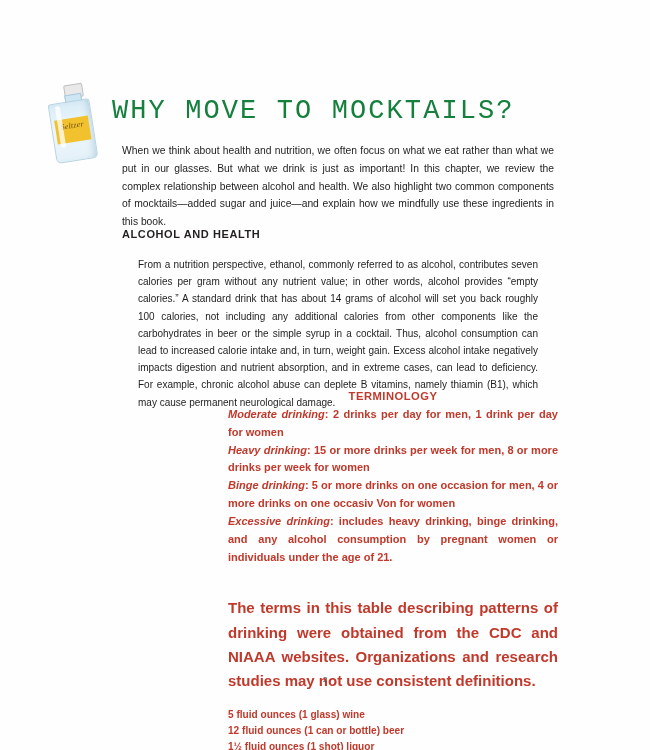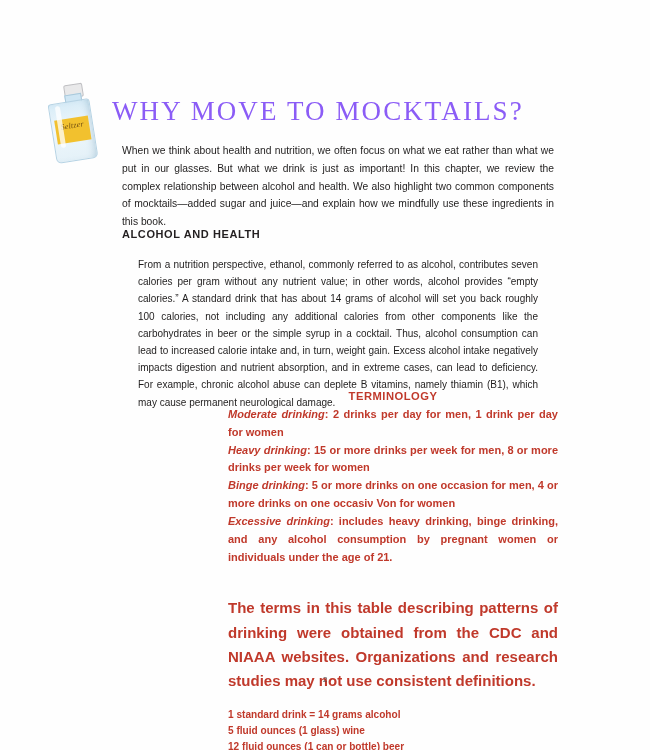--- a/index.html
+++ b/index.html
@@ -92,25 +92,25 @@
     background: rgba(255,255,255,.75);
     border-radius: 3px;
     transform: rotate(-9deg);
   }
 
   
   .title {
     position: absolute;
     left: 112px;
     top: 78px;
-    font-family: Liberation Serif, serif;
+    font-family: Liberation Mono, monospace;
     font-size: 27px;
     letter-spacing: 2.1px;
     font-weight: 400;
-    color: #8b5cf6;
+    color: #15803d;
     white-space: nowrap;
   }
 
   
   .intro {
     position: absolute;
     left: 122px;
     top: 132px;
     width: 432px;
     font-size: 10.3px;
@@ -222,21 +222,20 @@
     <div class="defs">
       <span class="term">Moderate drinking</span><span>: 2 drinks per day for men, 1 drink per day for women</span><br>
       <span class="term">Heavy drinking</span><span>: 15 or more drinks per week for men, 8 or more drinks per week for women</span><br>
       <span class="term">Binge drinking</span><span>: 5 or more drinks on one occasion for men, 4 or more drinks on one occasiν Von for women</span><br>
       <span class="term">Excessive drinking</span><span>: includes heavy drinking, binge drinking, and any alcohol consumption by pregnant women or individuals under the age of 21.</span>
     </div>
 
     <div class="note">The terms in this table describing patterns of drinking were obtained from the CDC and NIAAA websites. Organizations and research studies may not use consistent definitions.</div>
 
     <div class="equiv">
-      <div>1 standard drink = 14 grams alcohol</div>
       <div>5 fluid ounces (1 glass) wine</div>
       <div>12 fluid ounces (1 can or bottle) beer</div>
       <div>1½ fluid ounces (1 shot) liquor</div>
     </div>
   </div>
 
   <div class="page-number">2</div>
 </div>
 
 </body></html>

